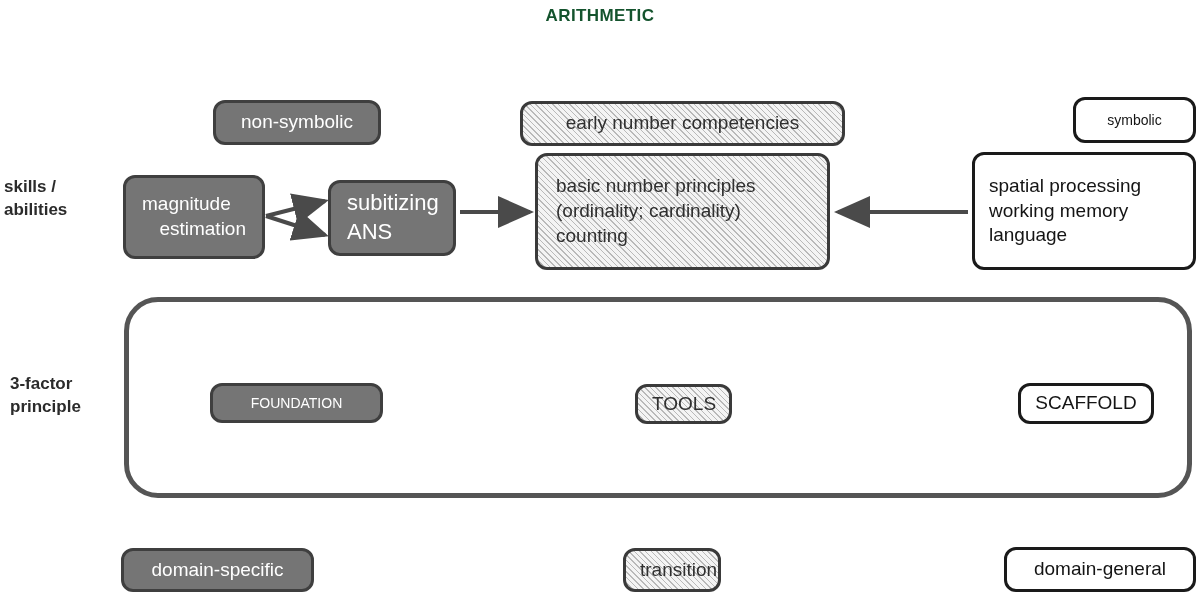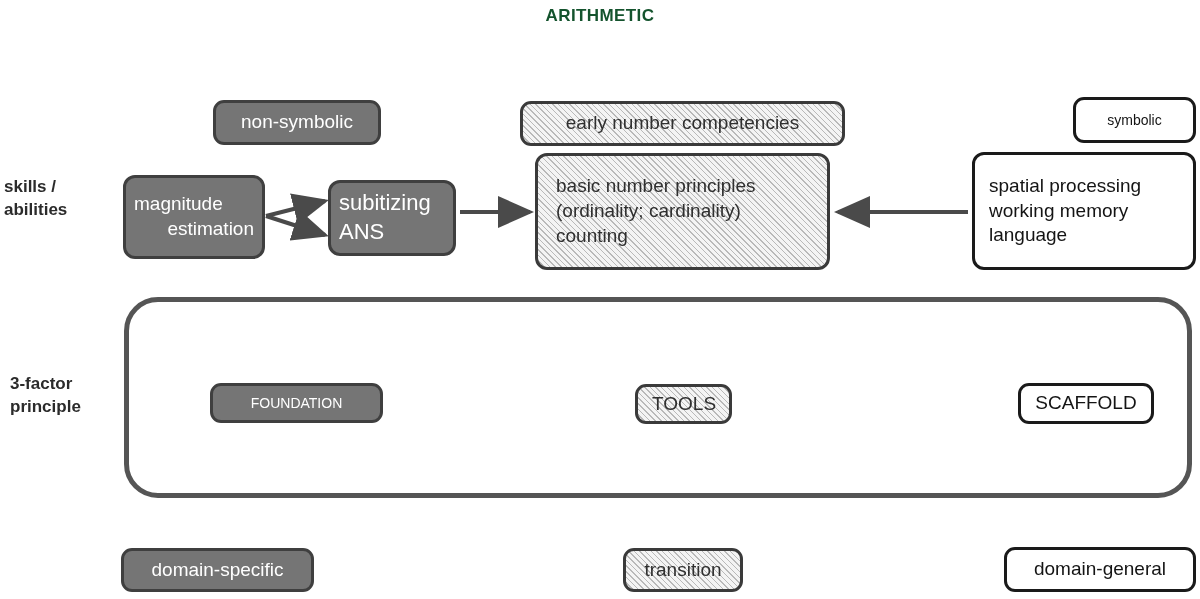--- a/index.html
+++ b/index.html
@@ -52,22 +52,22 @@
         #f4f4f4 1px,
         #f4f4f4 4px);
   }
   
   .b-white{
     background:#ffffff;
     border:3px solid #1a1a1a;
     color:#141414;
   }
 
-  .pad{padding:6px 8px;}
-  .pad-sm{padding:4px 14px;border-radius:11px;}
+  .pad{padding:6px 16px;}
+  .pad-sm{padding:4px 14px;}
 
   
   .container-box{
     position:absolute;box-sizing:border-box;
     border:5px solid #555555;
     border-radius:34px;
     background:transparent;
   }
 
   
@@ -162,21 +162,21 @@
   </div>
 
   <div class="box b-grey pad-sm" style="left:121px;top:548px;width:193px;height:44px;font-size:19px;justify-content:center;">
     <span class="txt" style="text-align:center;">domain-specific</span>
   </div>
 
   <div class="box b-white pad-sm" style="left:1018px;top:383px;width:136px;height:41px;font-size:19px;justify-content:center;">
     <span class="txt" style="text-align:center;">SCAFFOLD</span>
   </div>
 
-  <div class="box b-hatch pad-sm" style="left:623px;top:548px;width:120px;height:44px;font-size:19px;justify-content:center;">
+  <div class="box b-hatch pad-sm" style="left:623px;top:548px;width:98px;height:44px;font-size:19px;justify-content:center;">
     <span class="txt" style="text-align:center;">transition</span>
   </div>
 
   <div class="box b-white pad-sm" style="left:1004px;top:547px;width:192px;height:45px;font-size:19px;justify-content:center;">
     <span class="txt" style="text-align:center;">domain-general</span>
   </div>
 
 </div>
 
 </body></html>

